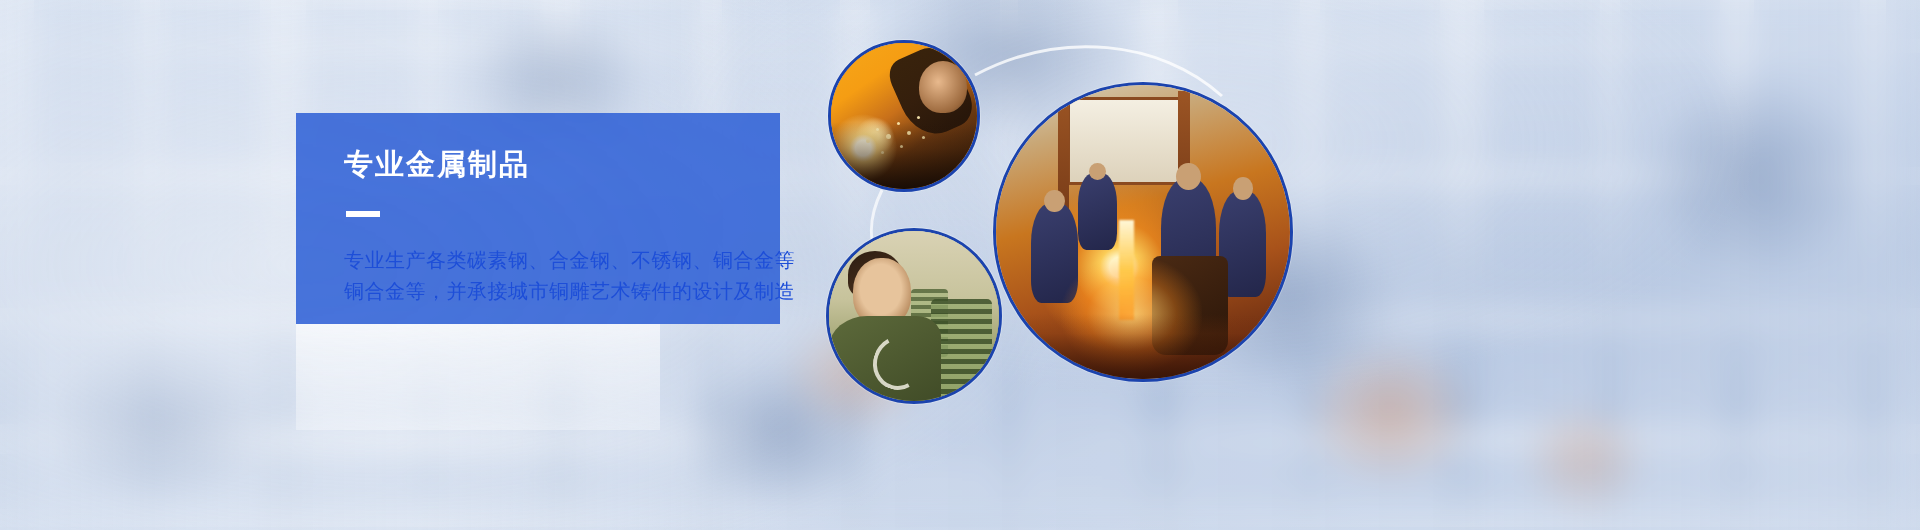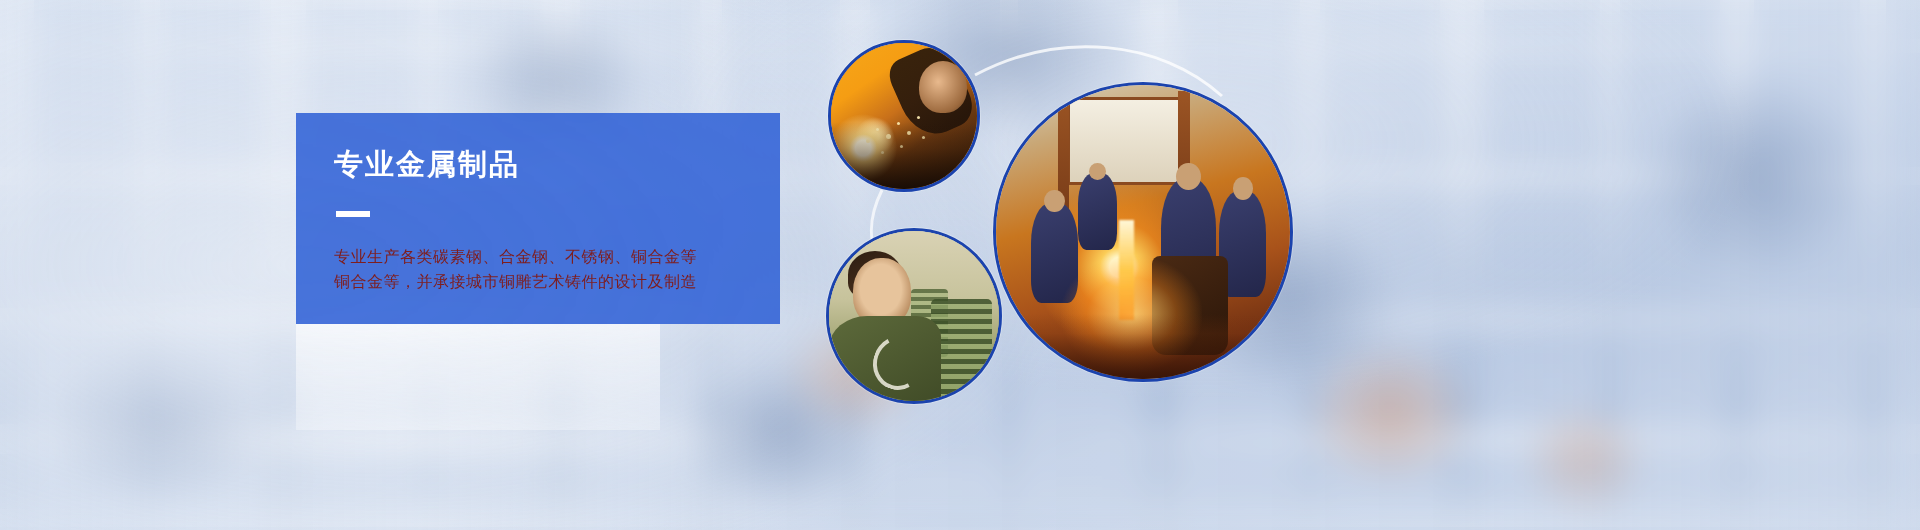--- a/index.html
+++ b/index.html
@@ -41,32 +41,32 @@
       radial-gradient(ellipse 55% 80% at 18% 50%, rgba(255,255,255,.55), rgba(255,255,255,0) 70%),
       radial-gradient(ellipse 40% 60% at 62% 30%, rgba(255,255,255,.35), rgba(255,255,255,0) 70%),
       linear-gradient(to right, rgba(203,216,236,.55), rgba(186,202,228,.25) 40%, rgba(170,190,222,.30) 75%, rgba(196,210,232,.5));
   }
 
   
   .panel {
     position:absolute;
     left:296px; top:113px; width:484px; height:211px;
     background:rgba(49,98,214,.88);
-    padding:36px 34px 0 38px;
+    padding:36px 34px 0 48px;
   }
   .panel-title {
     color:#ffffff; font-size:29px; font-weight:bold; letter-spacing:2px;
     line-height:1.1; white-space:nowrap;
   }
   .panel-divider {
     width:34px; height:6px; background:#ffffff; margin:30px 0 0 2px;
   }
   .panel-body { margin-top:28px; }
   .panel-body p {
-    color:#7f1d1d; font-size:16px; line-height:1.55; letter-spacing:.5px;
+    color:#1d4ed8; font-size:20px; line-height:1.55; letter-spacing:.5px;
     white-space:nowrap;
   }
 
   
   .medallion {
     position:absolute; border-radius:50%;
     border:3px solid #1b43ad;
     overflow:hidden;
     box-shadow:0 0 0 1px rgba(255,255,255,.25);
   }

